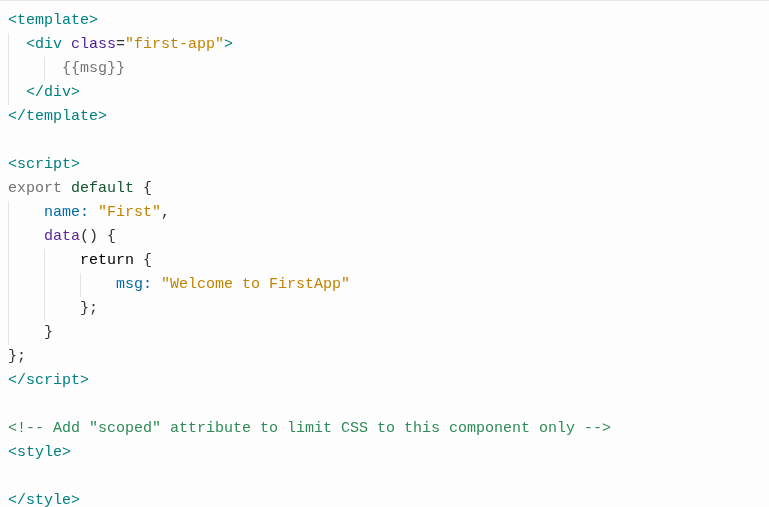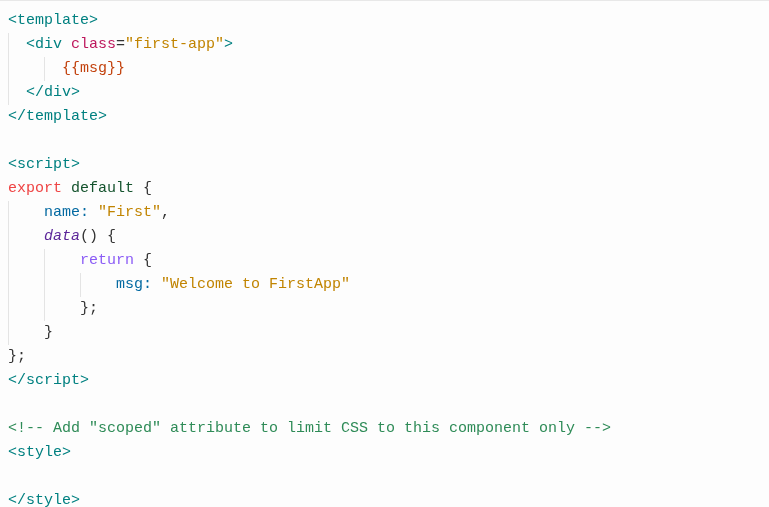--- a/index.html
+++ b/index.html
@@ -27,29 +27,29 @@
   .indent-guide {
     position: absolute;
     left: 0;
     top: 0;
     bottom: 0;
     width: 1px;
     background: #e4e4e4;
   }
   .code { white-space: pre; }
   .tag { color: #008080; text-align: center; }
-  .attr-name { color: #be185d; }
+  .attr-name { color: #4c1d95; }
   .attr-eq { color: #333; }
   .string { color: #c18401; }
-  .keyword-export { color: #ef4444; }
+  .keyword-export { color: #737373; }
   .keyword-default { color: #14532d; }
-  .keyword-return { color: #8b5cf6; }
+  .keyword-return { color: #000000; }
   .prop { color: #0369a1; }
-  .func { color: #5c2699; font-style: italic; }
+  .func { color: #5c2699; }
   .str-lit { color: #c18401; }
   .comment { color: #2e8b57; }
-  .mustache { color: #c2410c; }
+  .mustache { color: #737373; }
   .punct { color: #333; }
 </style>
 </head>
 <body>
 
 <div class="editor" id="editor"><div class="line"><span class="code"><span class="tag">&lt;template&gt;</span></span></div><div class="line"><span class="indent-guide" style="left: 0px;"></span><span class="code"><span>  </span><span class="tag">&lt;div </span><span class="attr-name">class</span><span class="attr-eq">=</span><span class="string">"first-app"</span><span class="tag">&gt;</span></span></div><div class="line"><span class="indent-guide" style="left: 36px;"></span><span class="indent-guide" style="left: 0px;"></span><span class="code"><span>      </span><span class="mustache">{{msg}}</span></span></div><div class="line"><span class="indent-guide" style="left: 0px;"></span><span class="code"><span>  </span><span class="tag">&lt;/div&gt;</span></span></div><div class="line"><span class="code"><span class="tag">&lt;/template&gt;</span></span></div><div class="line"><span class="code"></span></div><div class="line"><span class="code"><span class="tag">&lt;script&gt;</span></span></div><div class="line"><span class="code"><span class="keyword-export">export</span><span class="punct"> </span><span class="keyword-default">default</span><span class="punct"> {</span></span></div><div class="line"><span class="indent-guide" style="left: 0px;"></span><span class="code"><span>    </span><span class="prop">name: </span><span class="str-lit">"First"</span><span class="punct">,</span></span></div><div class="line"><span class="indent-guide" style="left: 0px;"></span><span class="code"><span>    </span><span class="func">data</span><span class="punct">() {</span></span></div><div class="line"><span class="indent-guide" style="left: 36px;"></span><span class="indent-guide" style="left: 0px;"></span><span class="code"><span>        </span><span class="keyword-return">return</span><span class="punct"> {</span></span></div><div class="line"><span class="indent-guide" style="left: 72px;"></span><span class="indent-guide" style="left: 36px;"></span><span class="indent-guide" style="left: 0px;"></span><span class="code"><span>            </span><span class="prop">msg: </span><span class="str-lit">"Welcome to FirstApp"</span></span></div><div class="line"><span class="indent-guide" style="left: 36px;"></span><span class="indent-guide" style="left: 0px;"></span><span class="code"><span>        </span><span class="punct">};</span></span></div><div class="line"><span class="indent-guide" style="left: 0px;"></span><span class="code"><span>    </span><span class="punct">}</span></span></div><div class="line"><span class="code"><span class="punct">};</span></span></div><div class="line"><span class="code"><span class="tag">&lt;/</span><span class="tag">script&gt;</span></span></div><div class="line"><span class="code"></span></div><div class="line"><span class="code"><span class="comment">&lt;!-- Add "scoped" attribute to limit CSS to this component only --&gt;</span></span></div><div class="line"><span class="code"><span class="tag">&lt;style&gt;</span></span></div><div class="line"><span class="code"></span></div><div class="line"><span class="code"><span class="tag">&lt;/</span><span class="tag">style&gt;</span></span></div></div>
 
 </body></html>

